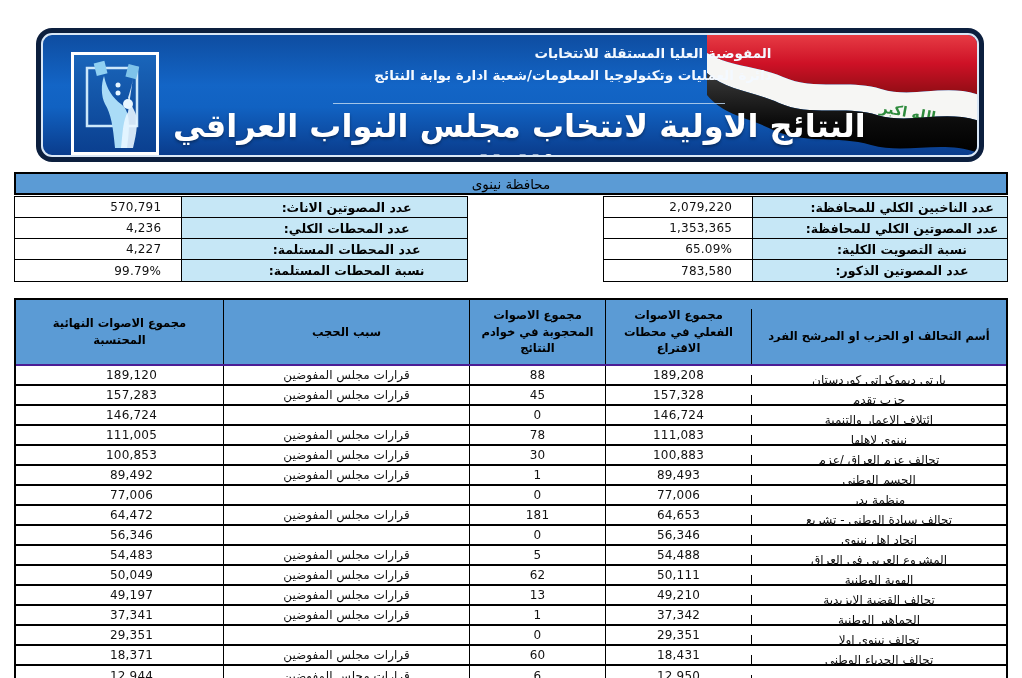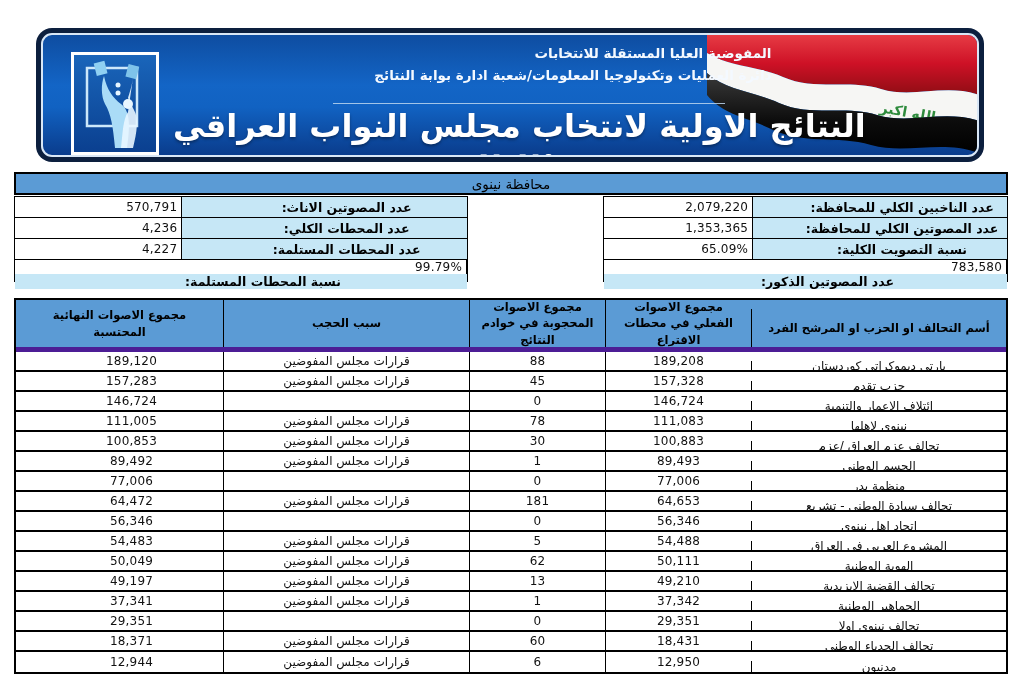--- a/index.html
+++ b/index.html
@@ -27,31 +27,31 @@
   .gov-bar { position: absolute; left: 14px; top: 172px; width: 994px; height: 23px;
              background: #5b9bd5; border: 2px solid #000; display: flex;
              align-items: center; justify-content: center;
              font-size: 13.5px; font-weight: normal; color: #000; }
 
   
   .sum-table { position: absolute; top: 196px; border: 1px solid #000; }
   .sum-left  { left: 14px;  width: 454px; }
   .sum-right { left: 603px; width: 405px; }
   .sum-row { display: flex; height: 21px; border-bottom: 1px solid #000; }
-  .sum-row:last-child { border-bottom: none; flex-direction: column; }
+  .sum-row:last-child { border-bottom: none; }
   .sum-val { flex: 0 0 37%; background: #fff; border-right: 1px solid #000;
              display: flex; align-items: center; justify-content: flex-end;
-             padding-right: 4px; font-size: 12px; color: #111; text-align: center; }
+             padding-right: 20px; font-size: 12px; color: #111; text-align: center; }
   .sum-label { flex: 1; background: #c6e7f6; display: flex; align-items: center;
                justify-content: center; font-size: 12.5px; font-weight: bold; color: #000; padding-left: 44px; }
 
   
   .res-table { position: absolute; left: 14px; top: 298px; width: 994px;
                border: 2px solid #000; background: #fff; }
-  .t-header { display: flex; height: 52px; background: #5b9bd5; border-bottom: 5px solid #4c1d95; justify-content: center; }
+  .t-header { display: flex; height: 66px; background: #5b9bd5; border-bottom: 2px solid #4c1d95; justify-content: center; }
   .t-header .cell { font-weight: bold; font-size: 11.5px; color: #000;
                     display: flex; align-items: center; justify-content: center;
                     text-align: center; line-height: 1.45; padding: 0 10px; }
   .t-row { display: flex; height: 20px; border-bottom: 2px solid #000; background: #fff; }
   .t-row:last-child { border-bottom: none; }
   .cell { display: flex; align-items: center; justify-content: center;
           font-size: 12px; color: #111; border-left: 1px solid #000; overflow: hidden; }
   .cell:first-child { border-left: none; }
   .c-final    { flex: 0 0 207px; padding-left: 24px; }
   .c-reason   { flex: 0 0 246px; }

